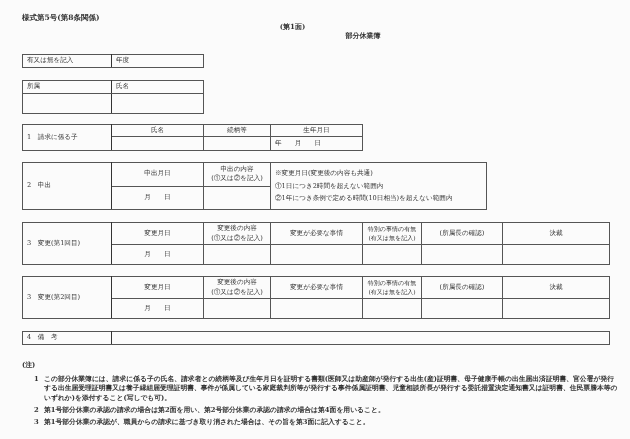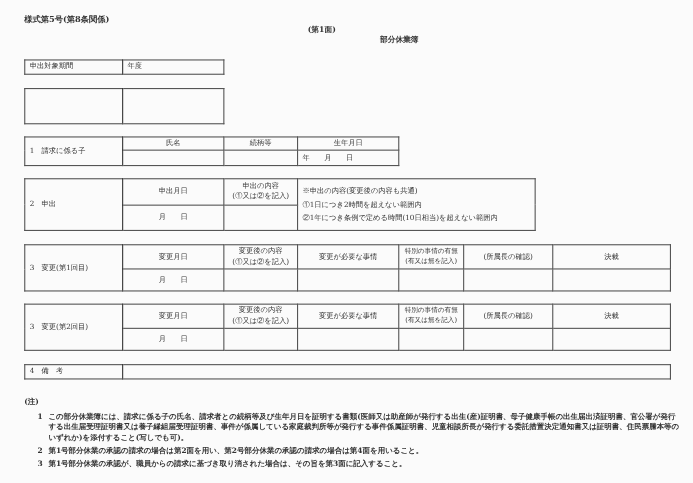--- a/index.html
+++ b/index.html
@@ -27,32 +27,36 @@
 <div class="abs page-ind">(第1面)</div>
 <div class="abs doc-title">部分休業簿</div>
 
 <table class="f" style="left:22px; top:54px; width:181px; height:14px;">
   <colgroup>
       <col style="width:89px">
       <col style="width:92px">
     </colgroup>
   <tbody>
       <tr>
-    <td class="lbl">申出対象期間</td>
+    <td class="lbl">有又は無を記入</td>
     <td class="r">年度</td>
   </tr>
 </tbody>
   </table>
 
 <table class="f" style="left:22px; top:80px; width:181px; height:33px;">
   <colgroup>
       <col style="width:89px">
       <col style="width:92px">
     </colgroup>
   <tbody>
+      <tr style="height:13px">
+    <td class="lbl">所属</td>
+    <td>氏名</td>
+  </tr>
   <tr style="height:20px">
     <td class="lbl"></td>
     <td></td>
   </tr>
 </tbody>
   </table>
 
 <table class="f" style="left:22px; top:124px; width:340px; height:27px;">
   <colgroup>
       <col style="width:89px">
@@ -84,21 +88,21 @@
     </colgroup>
   <tbody>
       <tr style="height:23px">
     <td class="lbl" rowspan="2">2　申出</td>
     <td class="c">申出月日</td>
     <td class="c">
       <span class="md">申出の内容</span>
       <span class="md">(①又は②を記入)</span>
     </td>
     <td rowspan="2" style="line-height:1.9;">
-      <span style="display:block">※申出の内容(変更後の内容も共通)</span>
+      <span style="display:block">※変更月日(変更後の内容も共通)</span>
       <span style="display:block">①1日につき2時間を超えない範囲内</span>
       <span style="display:block">②1年につき条例で定める時間(10日相当)を超えない範囲内</span>
     </td>
   </tr>
   <tr style="height:23px">
     <td class="c">月　　日</td>
     <td></td>
   </tr>
 </tbody>
   </table>

